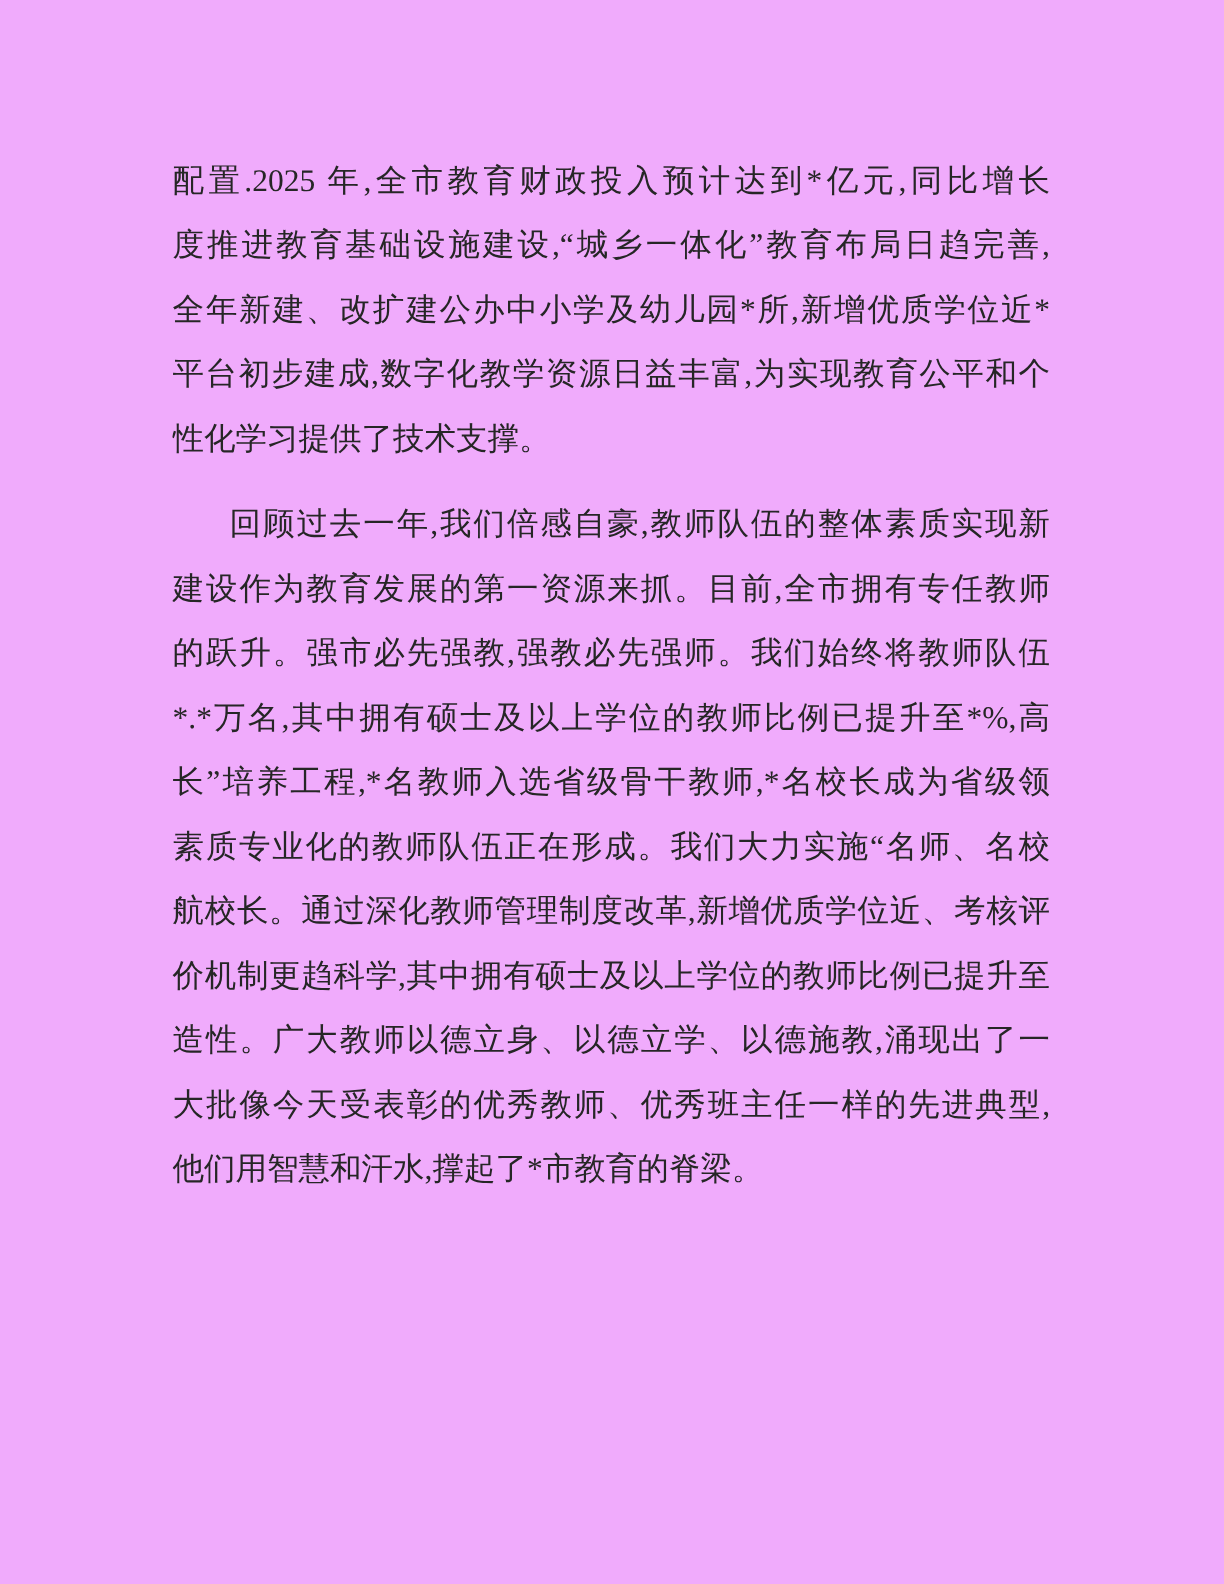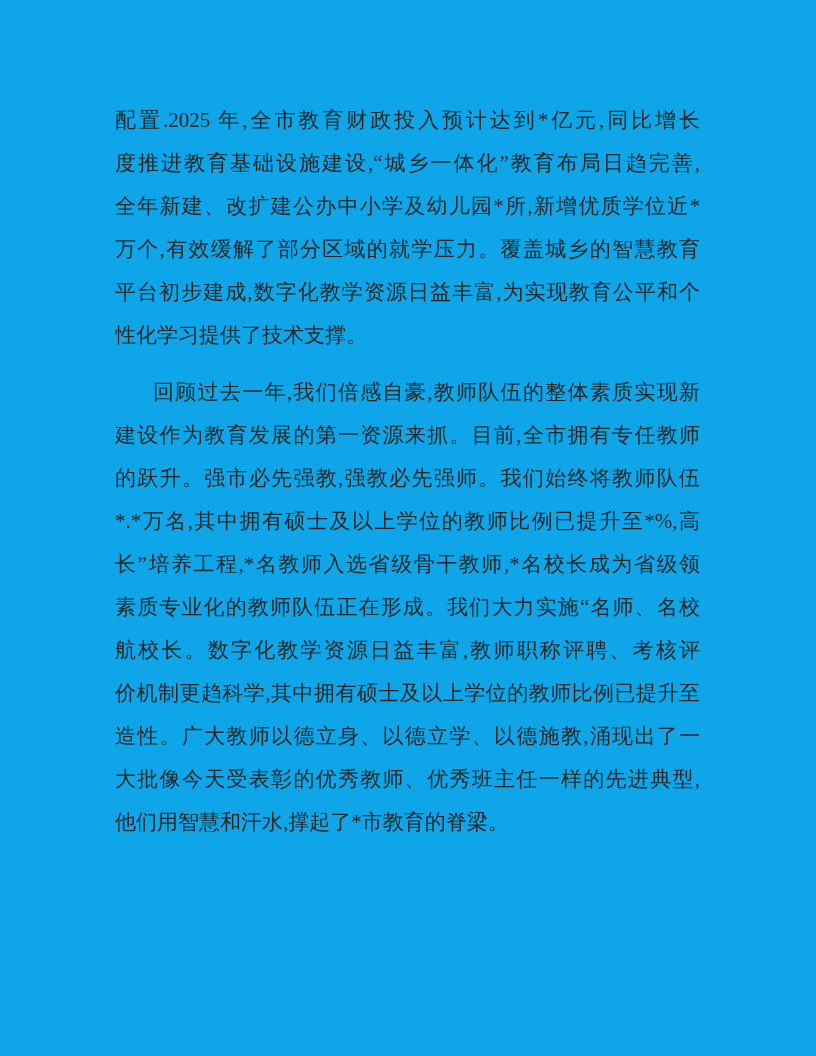--- a/index.html
+++ b/index.html
@@ -4,21 +4,21 @@
 <style>
   html, body {
     margin: 0;
     padding: 0;
     background: #ffffff;
   }
   .page {
     position: relative;
     width: 816px;
     height: 1056px;
-    background: #0ea5e9;
+    background: #f0abfc;
     overflow: hidden;
   }
   .textblock {
     box-sizing: border-box;
     padding: 99px 116px 0 115px;
     width: 816px;
   }
   .paragraph {
     margin: 0;
     padding: 0;
@@ -46,33 +46,32 @@
 </head>
 <body>
 
 <div class="page">
   <div class="textblock">
 
     <div class="paragraph">
       <div class="line">配置.2025 年,全市教育财政投入预计达到*亿元,同比增长</div>
       <div class="line">度推进教育基础设施建设,“城乡一体化”教育布局日趋完善,</div>
       <div class="line">全年新建、改扩建公办中小学及幼儿园*所,新增优质学位近*</div>
-      <div class="line">万个,有效缓解了部分区域的就学压力。覆盖城乡的智慧教育</div>
       <div class="line">平台初步建成,数字化教学资源日益丰富,为实现教育公平和个</div>
       <div class="line last">性化学习提供了技术支撑。</div>
     </div>
 
     <div class="paragraph">
       <div class="line indent">回顾过去一年,我们倍感自豪,教师队伍的整体素质实现新</div>
       <div class="line">建设作为教育发展的第一资源来抓。目前,全市拥有专任教师</div>
       <div class="line">的跃升。强市必先强教,强教必先强师。我们始终将教师队伍</div>
       <div class="line">*.*万名,其中拥有硕士及以上学位的教师比例已提升至*%,高</div>
       <div class="line">长”培养工程,*名教师入选省级骨干教师,*名校长成为省级领</div>
       <div class="line">素质专业化的教师队伍正在形成。我们大力实施“名师、名校</div>
-      <div class="line">航校长。数字化教学资源日益丰富,教师职称评聘、考核评</div>
+      <div class="line">航校长。通过深化教师管理制度改革,新增优质学位近、考核评</div>
       <div class="line">价机制更趋科学,其中拥有硕士及以上学位的教师比例已提升至</div>
       <div class="line">造性。广大教师以德立身、以德立学、以德施教,涌现出了一</div>
       <div class="line">大批像今天受表彰的优秀教师、优秀班主任一样的先进典型,</div>
       <div class="line last">他们用智慧和汗水,撑起了*市教育的脊梁。</div>
     </div>
 
   </div>
 </div>
 
 </body></html>

